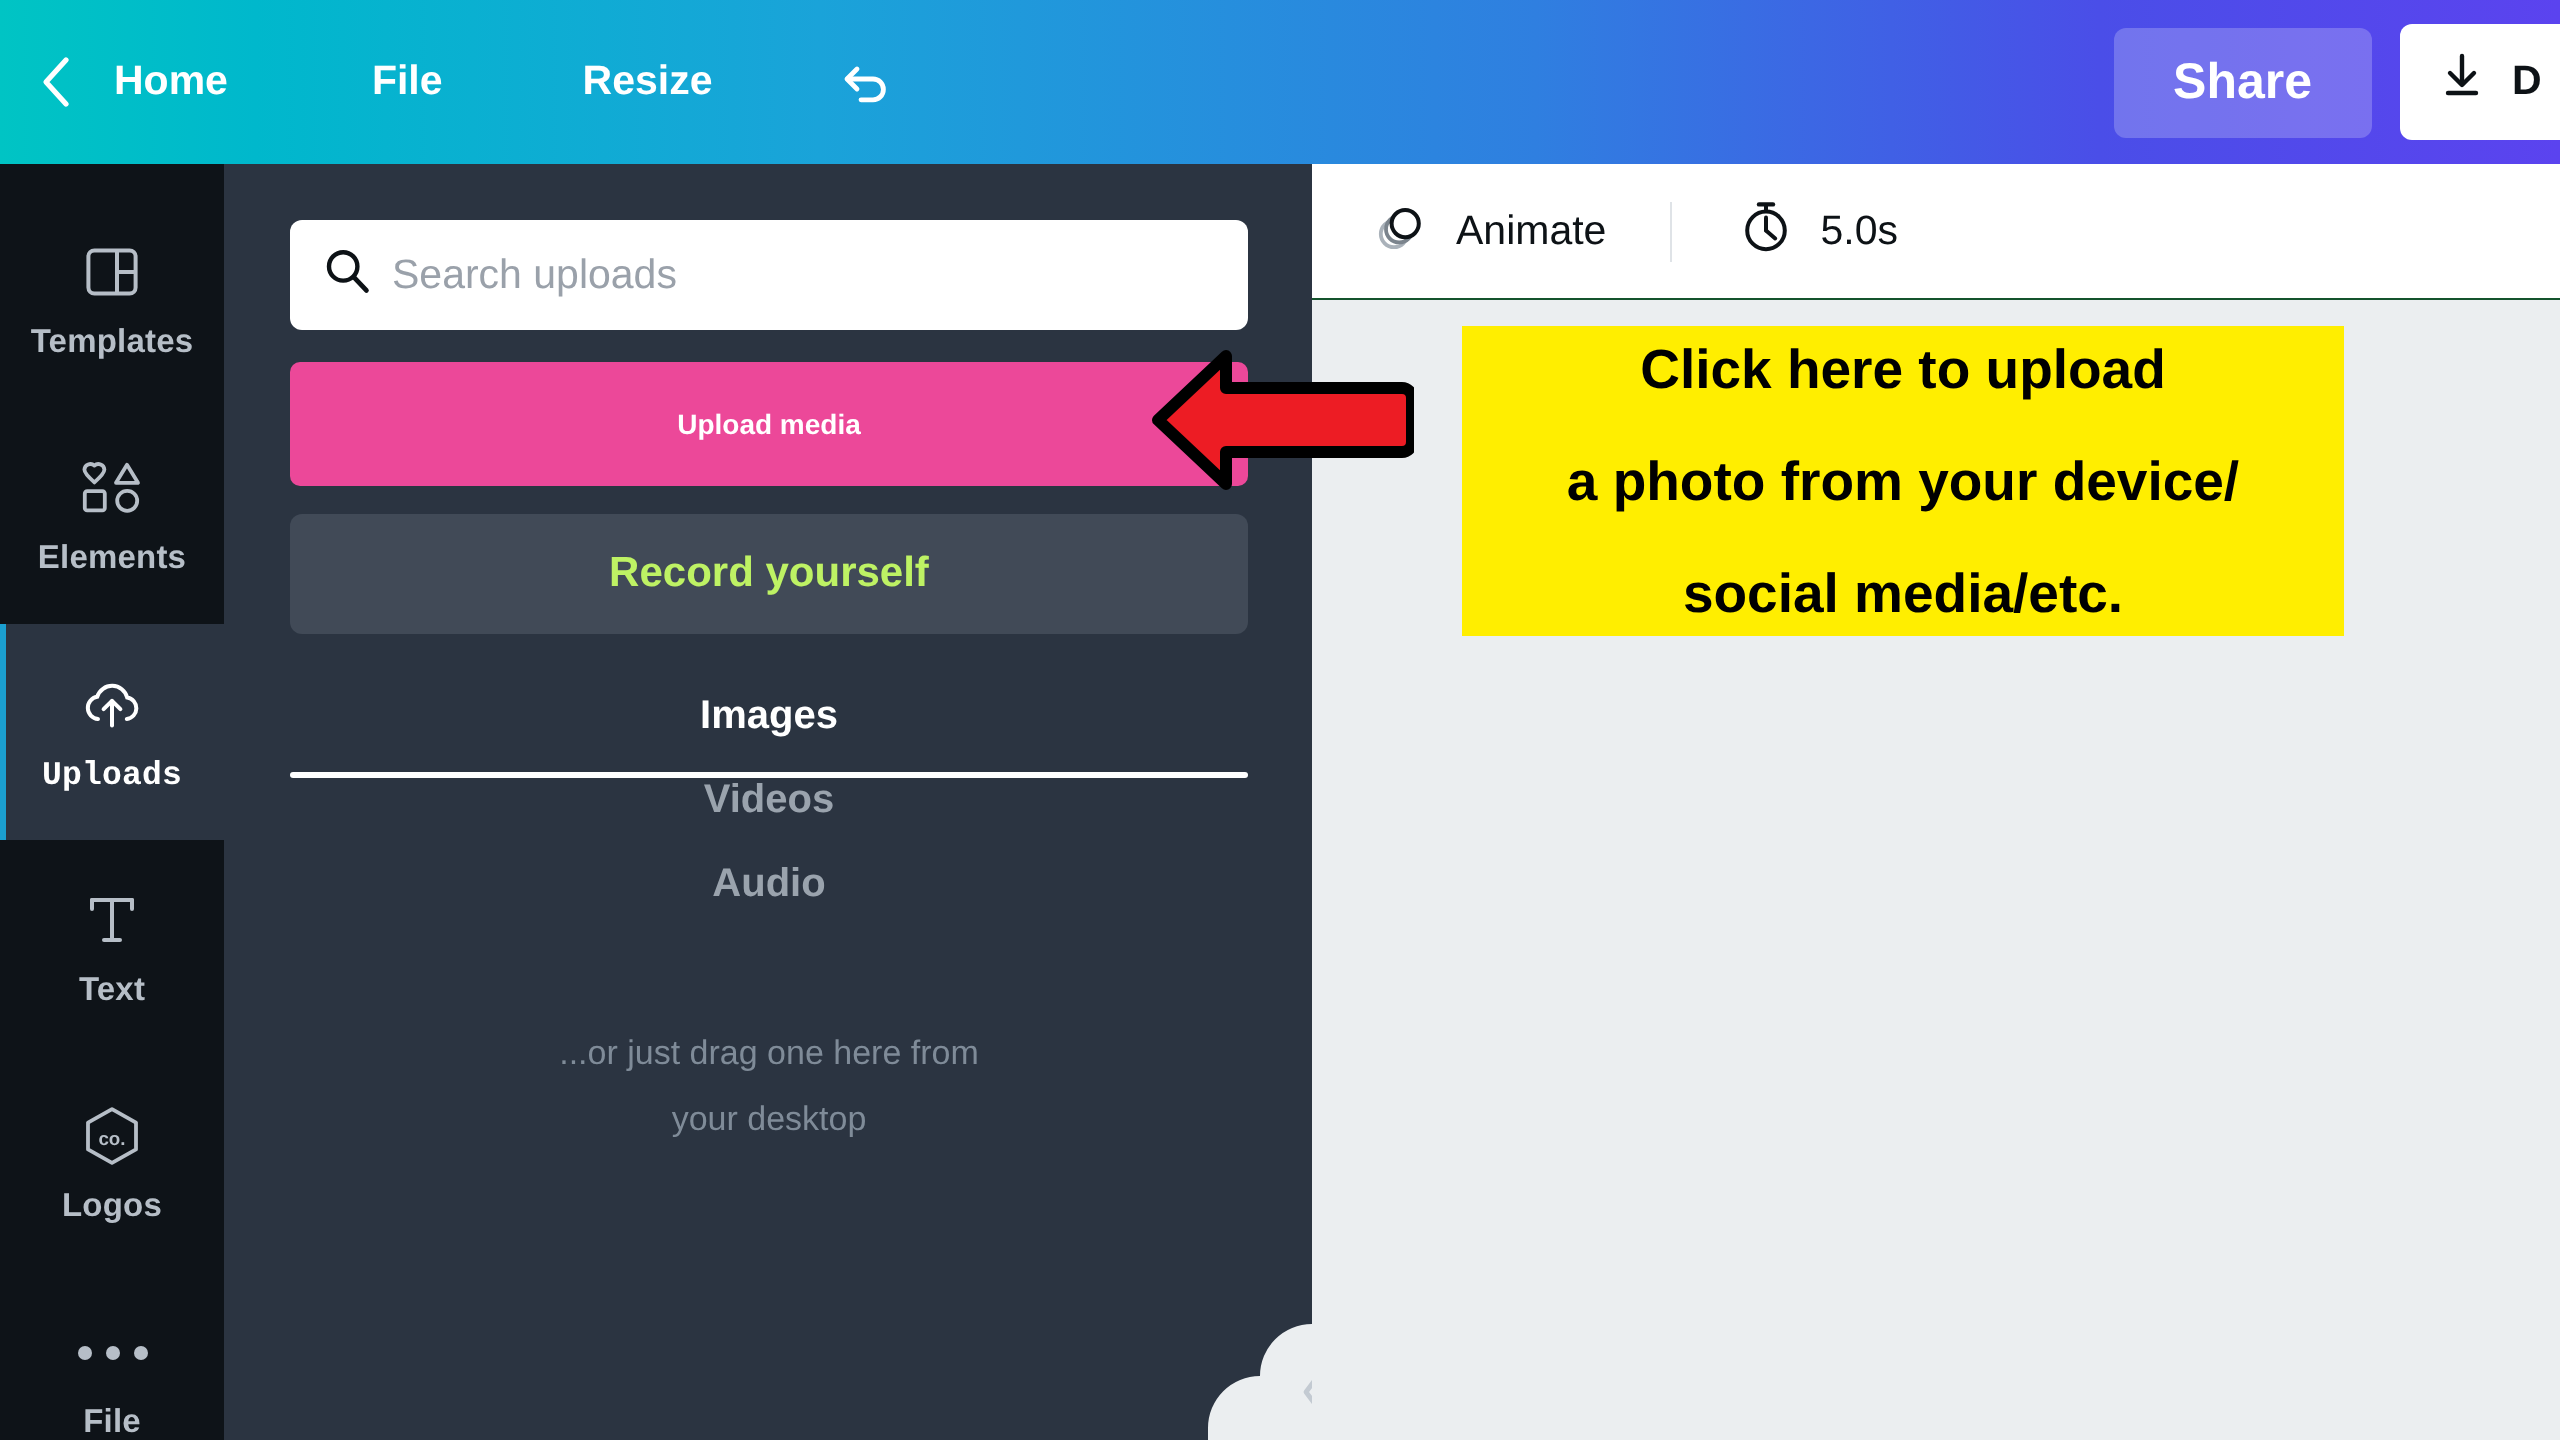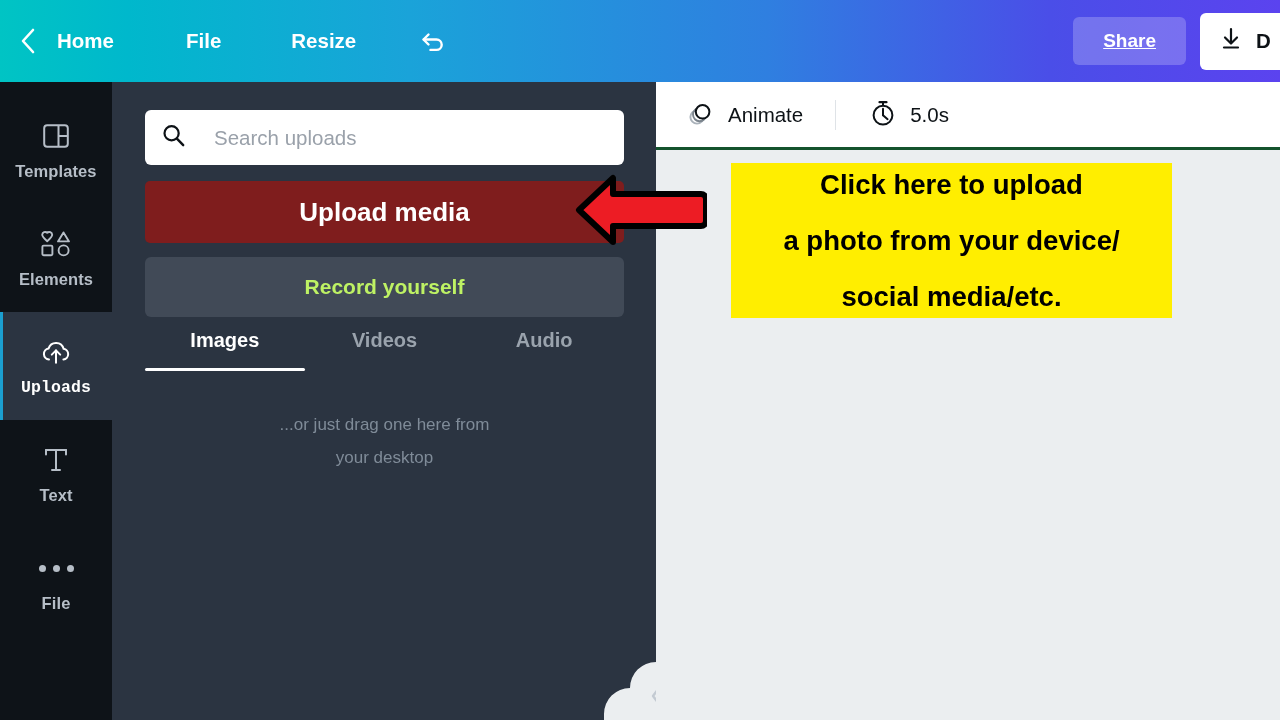--- a/index.html
+++ b/index.html
@@ -27,23 +27,23 @@
     color: #ffffff; font-size: 20.5px; font-weight: bold;
     padding: 8px 14px; cursor: pointer; white-space: nowrap;
   }
   .tb-home { margin-left: 2px; }
   .tb-file { margin-left: 44px; }
   .tb-resize { margin-left: 42px; }
   .tb-undo { margin-left: 44px; width: 40px; height: 40px; display: flex; align-items: center; justify-content: center; cursor: pointer; }
   .tb-right { margin-left: auto; display: flex; align-items: center; height: 100%; padding-right: 0px; }
   .share-btn {
     background: rgba(255,255,255,0.22);
-    color: #ffffff; font-size: 19px; font-weight: bold;
+    color: #ffffff; font-size: 25px; font-weight: bold;
     border-radius: 6px; padding: 13px 30px; cursor: pointer;
-    display: flex; align-items: center; justify-content: center; text-decoration: underline;
+    display: flex; align-items: center; justify-content: center;
   }
   .download-btn {
     margin-left: 14px; margin-right: -40px;
     background: #ffffff; color: #0d1216;
     border-radius: 6px; padding: 13px 18px;
     display: flex; align-items: center; gap: 12px;
     font-size: 20.5px; font-weight: bold; cursor: pointer;
     min-width: 120px;
   }
 
@@ -78,38 +78,38 @@
   }
   .panel-notch {
     position: absolute; left: 112px; top: 82px; width: 544px; height: 638px;
     pointer-events: none;
   }
   .panel-inner { padding: 28px 32px 0 33px; }
 
   .searchbox {
     position: relative;
     background: #ffffff; border-radius: 6px; height: 55px;
-    display: flex; align-items: center; padding: 0 16px; gap: 28px;
+    display: flex; align-items: center; padding: 0 16px; gap: 10px;
   }
   .searchbox .ph { color: #9aa1aa; font-size: 20.5px; }
 
   .upload-btn {
     margin-top: 16px; height: 62px; border-radius: 5px;
-    background: #7f1d1d; color: #ffffff;
-    display: flex; align-items: center; justify-content: center;
-    font-size: 26px; font-weight: bold; cursor: pointer;
+    background: #ec4899; color: #ffffff;
+    display: flex; align-items: center; justify-content: center;
+    font-size: 14px; font-weight: bold; cursor: pointer;
   }
   .record-btn {
     margin-top: 14px; height: 60px; border-radius: 6px;
     background: #414a57; color: #bef264;
     display: flex; align-items: center; justify-content: center;
     font-size: 21px; font-weight: bold; cursor: pointer;
   }
 
-  .tabs { margin-top: 12px; display: flex; }
+  .tabs { margin-top: 30px; display: flex; flex-direction: column; }
   .tab {
     position: relative;
     flex: 1; text-align: center; padding-bottom: 19px;
     color: #9aa3ad; font-size: 20px; font-weight: bold; cursor: pointer;
   }
   .tab.active { color: #ffffff; }
   .tab.active::after {
     content: ""; position: absolute; left: 0; right: 0; bottom: 0;
     height: 3px; background: #ffffff; border-radius: 2px;
   }
@@ -128,21 +128,21 @@
 
   
   .canvas-area {
     position: absolute; left: 656px; top: 82px; width: 624px; height: 638px;
     background: #ebeef0;
   }
   .canvas-toolbar {
     position: absolute; left: 656px; top: 82px; width: 624px; height: 68px;
     background: #ffffff;
     display: flex; align-items: center; padding-left: 22px; gap: 4px;
-    border-bottom: 3px solid #14532d;
+    border-bottom: 1px solid #14532d;
   }
   .ct-item { display: flex; align-items: center; gap: 12px; cursor: pointer; padding: 6px 8px; }
   .ct-item .txt { font-size: 20.5px; color: #0d1216; font-weight: normal; }
   .ct-divider { width: 1px; height: 30px; background: #dfe3e7; margin: 0 20px; }
 
   
   .callout {
     position: absolute; left: 731px; top: 163px; width: 441px; height: 155px;
     background: #ffee00;
     display: flex; flex-direction: column; align-items: center; justify-content: space-between;
@@ -235,20 +235,29 @@
         <svg width="30" height="30" viewBox="0 0 30 30" aria-hidden="true">
           <path d="M5 5 H25" fill="none" stroke="#b6bec7" stroke-width="2" stroke-linecap="round"></path>
           <path d="M5 5 V9.5 M25 5 V9.5" fill="none" stroke="#b6bec7" stroke-width="2" stroke-linecap="round"></path>
           <path d="M15 5.5 V25" fill="none" stroke="#b6bec7" stroke-width="2" stroke-linecap="round"></path>
           <path d="M11 25 H19" fill="none" stroke="#b6bec7" stroke-width="2" stroke-linecap="round"></path>
         </svg>
       </span>
       <span class="label">Text</span>
     </div>
 
+    <div class="rail-item">
+      <span class="ico">
+        <svg width="34" height="32" viewBox="0 0 34 32" aria-hidden="true">
+          <path d="M17 2.6 L29 9.3 V22.7 L17 29.4 L5 22.7 V9.3 Z" fill="none" stroke="#b6bec7" stroke-width="1.9" stroke-linejoin="round"></path>
+          <text x="17" y="20.3" text-anchor="middle" font-family="Liberation Sans, sans-serif" font-size="9.4" font-weight="bold" fill="#b6bec7">co.</text>
+        </svg>
+      </span>
+      <span class="label">Logos</span>
+    </div>
 
     <div class="rail-item">
       <span class="ico rail-dots">
           <i></i>
           <i></i>
           <i></i>
         </span>
       <span class="label">File</span>
     </div>
   </div>

